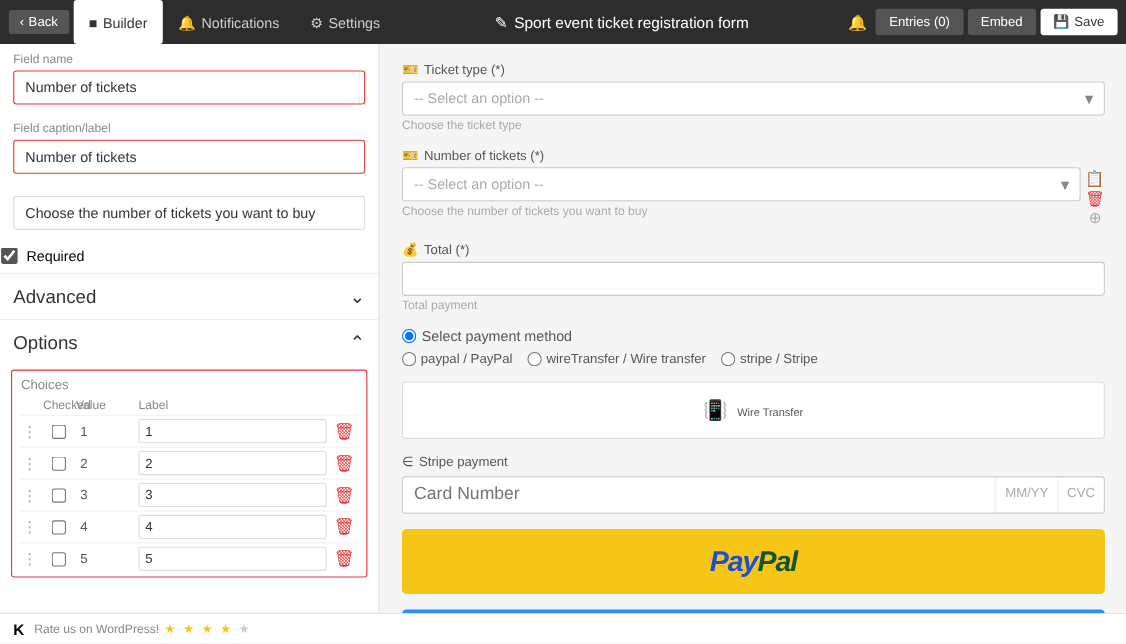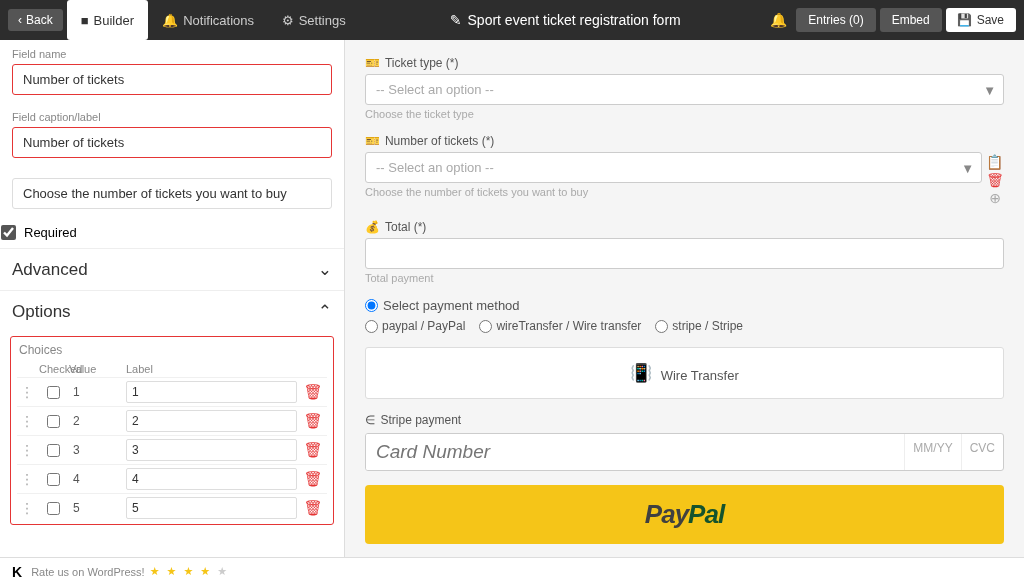--- a/index.html
+++ b/index.html
@@ -116,30 +116,30 @@
     .radio-options { display: flex; align-items: center; gap: 14px; flex-wrap: wrap; }
     .radio-option { display: flex; align-items: center; gap: 4px; font-size: 12px; color: #555; }
     .radio-option input { accent-color: #555; }
 
     
     .wire-transfer-section {
       border: 1px solid #ddd; border-radius: 3px; padding: 14px; margin-bottom: 14px;
       background: #fff; text-align: center;
     }
     .wire-icon { font-size: 18px; color: #888; }
-    .wire-label { font-size: 13px; color: #555; margin-top: 4px; }
+    .wire-label { font-size: 10px; color: #555; margin-top: 4px; }
 
     
     .stripe-section { margin-bottom: 14px; }
     .stripe-label { display: flex; align-items: center; gap: 5px; font-size: 12px; color: #555; margin-bottom: 6px; }
     .stripe-card-row {
       display: flex; border: 1px solid #ccc; border-radius: 3px; background: #fff; overflow: hidden;
     }
     .stripe-card-number {
-      flex: 1; border: none; padding: 7px 10px; font-size: 19px; color: #aaa; outline: none; font-style: italic;
+      flex: 1; border: none; padding: 7px 10px; font-size: 16px; color: #aaa; outline: none;
     }
     .stripe-mmyy { padding: 7px 8px; font-size: 12px; color: #aaa; border-left: 1px solid #eee; }
     .stripe-cvc { padding: 7px 8px; font-size: 12px; color: #aaa; border-left: 1px solid #eee; }
 
     
     .paypal-btn {
       width: 100%; background: #f5c518; border: none; border-radius: 4px; padding: 14px;
       cursor: pointer; margin-bottom: 14px;
     }
     .paypal-text { font-size: 26px; font-weight: 900; color: #003087; font-style: italic; letter-spacing: -1px; }
@@ -375,21 +375,21 @@
       <div class="stripe-card-row">
         <input class="stripe-card-number" type="text" placeholder="Card Number" style="">
         <span class="stripe-mmyy">MM/YY</span>
         <span class="stripe-cvc">CVC</span>
       </div>
     </div>
 
     
     <button class="paypal-btn">
       <span class="paypal-text">
-        <span style="color:#404040;">Pay</span><span style="color:#14532d;">Pal</span>
+        <span style="color:#1d4ed8;">Pay</span><span style="color:#14532d;">Pal</span>
       </span>
     </button>
 
     
     <button class="get-tickets-btn">Get your tickets!</button>
 
   </div>
 </div>
 
 <div class="footer">

